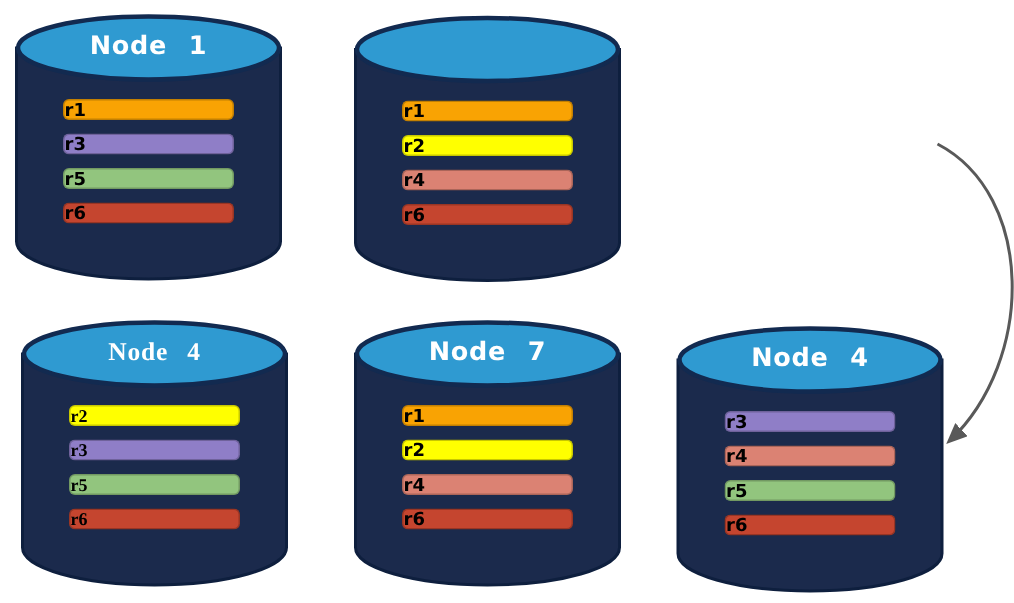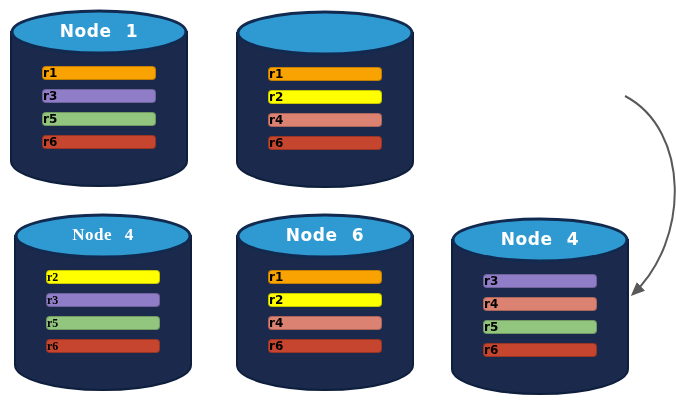--- a/index.html
+++ b/index.html
@@ -98,21 +98,21 @@
       <div class="bar" style="background-color: rgb(146, 197, 126);">r5</div>
       <div class="bar" style="background-color: rgb(197, 69, 47);">r6</div>
     </div>
   </div>
 
   <div class="node" style="left:235px; top:212px;">
     <svg class="cyl" width="180" height="182" viewBox="0 0 180 182">
       <path class="cyl-body" d="M2,24 V153 A88,25 0 0 0 178,153 V24 Z" fill="#1B2A4C"></path>
       <ellipse class="cyl-top" cx="90" cy="24" rx="87" ry="21" fill="#2F9AD1"></ellipse>
     </svg>
-    <div class="node-title">Node 6</div>
+    <div class="node-title">Node 7</div>
     <div class="bars">
       <div class="bar" style="background-color: rgb(249, 163, 3);">r1</div>
       <div class="bar" style="background-color: rgb(255, 255, 0);">r2</div>
       <div class="bar" style="background-color: rgb(219, 130, 115);">r4</div>
       <div class="bar" style="background-color: rgb(197, 69, 47);">r6</div>
     </div>
   </div>
 
   <div class="node" style="left:450px; top:216px;">
     <svg class="cyl" width="180" height="182" viewBox="0 0 180 182">

